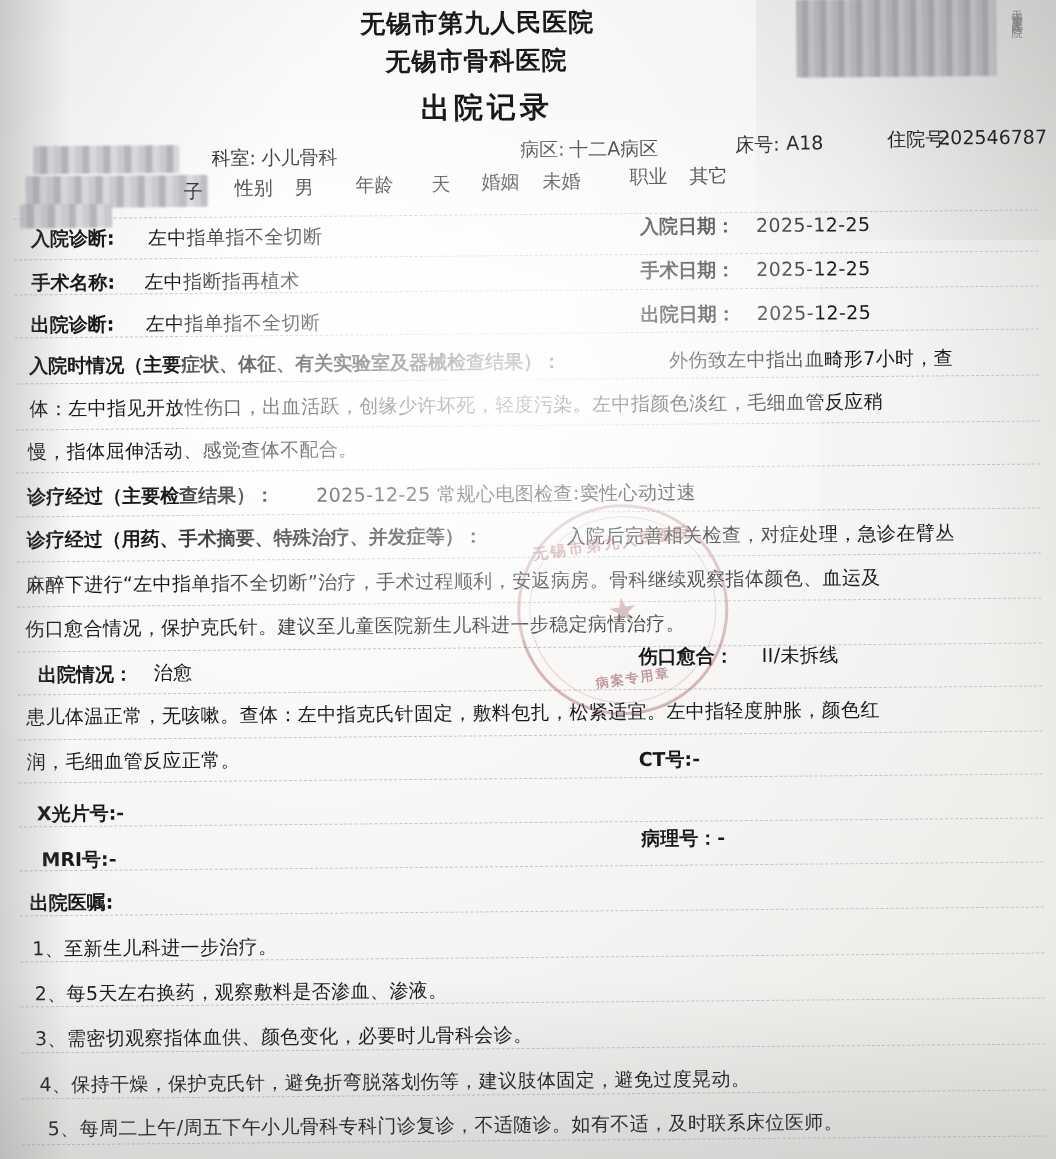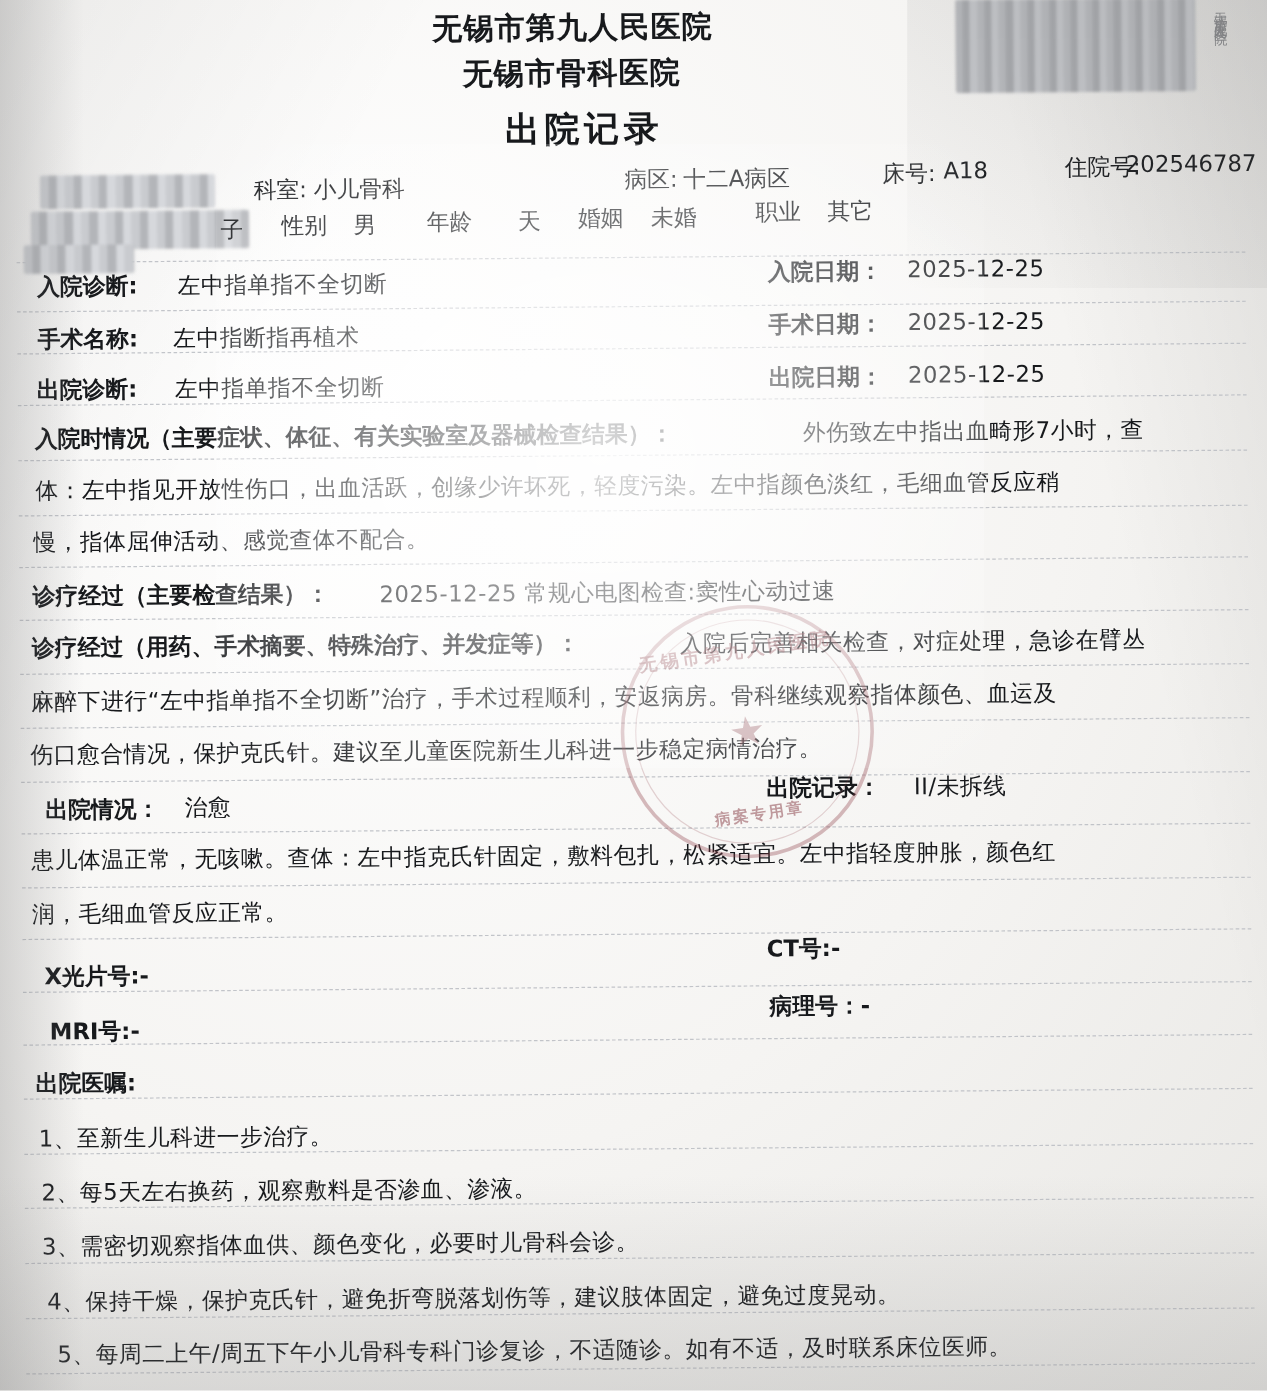--- a/index.html
+++ b/index.html
@@ -241,28 +241,28 @@
     <div class="txt body-b" style="left:27px; top:480px;">诊疗经过（主要检查结果）：</div>
     <div class="txt body" style="left:316px; top:481px;">2025-12-25 常规心电图检查:窦性心动过速</div>
 
     <div class="txt body-b" style="left:26px; top:523px;">诊疗经过（用药、手术摘要、特殊治疗、并发症等）：</div>
     <div class="txt body" style="left:566px; top:524px;">入院后完善相关检查，对症处理，急诊在臂丛</div>
     <div class="txt body" style="left:25px; top:568px;">麻醉下进行“左中指单指不全切断”治疗，手术过程顺利，安返病房。骨科继续观察指体颜色、血运及</div>
     <div class="txt body" style="left:24px; top:612px;">伤口愈合情况，保护克氏针。建议至儿童医院新生儿科进一步稳定病情治疗。</div>
 
     <div class="txt body-b" style="left:36px; top:658px;">出院情况：</div>
     <div class="txt body" style="left:152px; top:657px;">治愈</div>
-    <div class="txt body-b" style="left:637px; top:645px;">出院记录：</div>
+    <div class="txt body-b" style="left:637px; top:645px;">伤口愈合：</div>
     <div class="txt body" style="left:760px; top:645px;">II/未拆线</div>
     <div class="txt body" style="left:24px; top:700px;">患儿体温正常，无咳嗽。查体：左中指克氏针固定，敷料包扎，松紧适宜。左中指轻度肿胀，颜色红</div>
     <div class="txt body" style="left:24px; top:745px;">润，毛细血管反应正常。</div>
 
     <div class="txt body-b" style="left:34px; top:797px;">X光片号:-</div>
     <div class="txt body-b" style="left:38px; top:843px;">MRI号:-</div>
-    <div class="txt body-b" style="left:636px; top:779px;">CT号:-</div>
+    <div class="txt body-b" style="left:636px; top:748px;">CT号:-</div>
     <div class="txt body-b" style="left:638px; top:827px;">病理号：-</div>
 
     <div class="txt body-b" style="left:26px; top:886px;">出院医嘱:</div>
     <div class="txt body" style="left:28px; top:932px;">1、至新生儿科进一步治疗。</div>
     <div class="txt body" style="left:30px; top:977px;">2、每5天左右换药，观察敷料是否渗血、渗液。</div>
     <div class="txt body" style="left:30px; top:1022px;">3、需密切观察指体血供、颜色变化，必要时儿骨科会诊。</div>
     <div class="txt body" style="left:34px; top:1068px;">4、保持干燥，保护克氏针，避免折弯脱落划伤等，建议肢体固定，避免过度晃动。</div>
     <div class="txt body" style="left:42px; top:1112px;">5、每周二上午/周五下午小儿骨科专科门诊复诊，不适随诊。如有不适，及时联系床位医师。</div>
 
     <div id="stamp">

